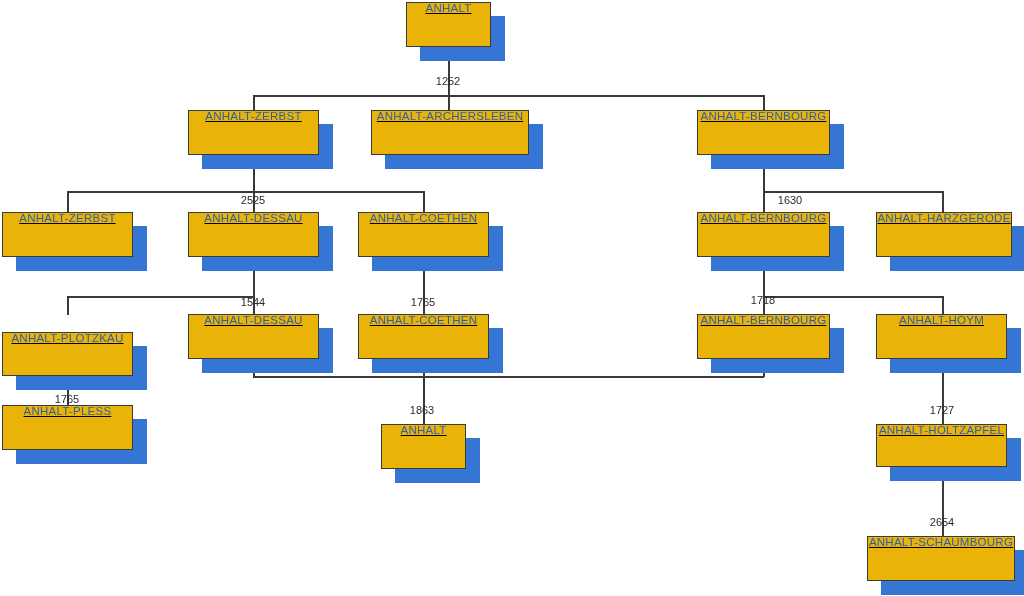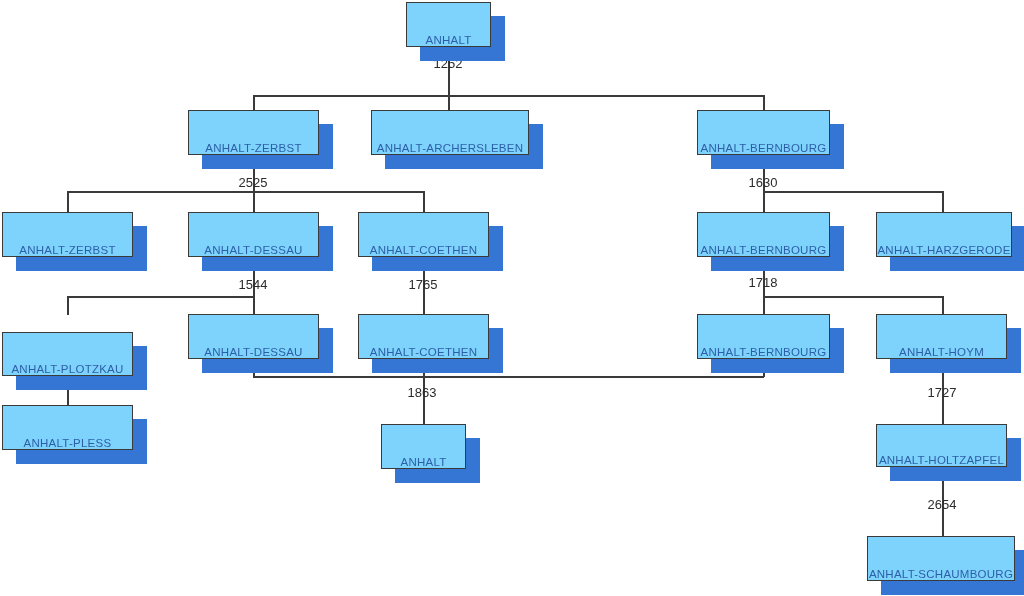--- a/index.html
+++ b/index.html
@@ -31,26 +31,27 @@
     background: #3575d3;
     z-index: 1;
   }
   .node .face {
     position: absolute;
     left: 0;
     top: 0;
     width: 100%;
     height: 100%;
     box-sizing: border-box;
-    background: #7dd3fc;
+    background: #eab308;
     border: 1.6px solid #3a3a3a;
     display: flex;
-    align-items: flex-end;
+    align-items: flex-start;
     justify-content: center;
     z-index: 2;
+    text-decoration: underline;
   }
   .node .label {
     color: #2d5fa8;
     font-size: 11.5px;
     letter-spacing: 0.25px;
     white-space: nowrap;
     line-height: 1;
     text-align: center;
   }
   
@@ -62,26 +63,27 @@
   }
   .hline {
     position: absolute;
     height: 1.6px;
     background: #3a3a3a;
     z-index: 1;
   }
   .year {
     position: absolute;
     color: #2b2b2b;
-    font-size: 13px;
+    font-size: 11px;
     line-height: 1;
     white-space: nowrap;
     z-index: 2;
     background: transparent;
     transform: translateX(-50%);
+    margin-top: 19px;
   }
 </style>
 </head>
 <body>
 
 <div id="canvas">
   <div id="lines-layer">
       <div class="hline" style="left: 253px; top: 95px; width: 511px;"></div>
       <div class="hline" style="left: 67px; top: 191px; width: 357px;"></div>
       <div class="hline" style="left: 763px; top: 191px; width: 180px;"></div>
@@ -109,21 +111,21 @@
       <div class="vline" style="left: 67px; top: 359px; height: 47px;"></div>
       <div class="vline" style="left: 253px; top: 359px; height: 18px;"></div>
       <div class="vline" style="left: 423px; top: 359px; height: 66px;"></div>
       <div class="vline" style="left: 763px; top: 359px; height: 18px;"></div>
       <div class="vline" style="left: 942px; top: 359px; height: 66px;"></div>
       <div class="vline" style="left: 942px; top: 469px; height: 68px;"></div>
     </div>
   <div id="years-layer">
       <div class="year" style="left: 448px; top: 57px;">1252</div>
       <div class="year" style="left: 253px; top: 176px;">2525</div>
-      <div class="year" style="left: 763px; top: 176px;">1630</div>
+      <div class="year" style="left: 790px; top: 176px;">1630</div>
       <div class="year" style="left: 253px; top: 278px;">1544</div>
       <div class="year" style="left: 423px; top: 278px;">1765</div>
       <div class="year" style="left: 763px; top: 276px;">1718</div>
       <div class="year" style="left: 67px; top: 375px;">1765</div>
       <div class="year" style="left: 422px; top: 386px;">1863</div>
       <div class="year" style="left: 942px; top: 386px;">1727</div>
       <div class="year" style="left: 942px; top: 498px;">2654</div>
     </div>
   <div id="nodes-layer">
       <div class="node" style="left: 406px; top: 2px; width: 85px; height: 45px;">

